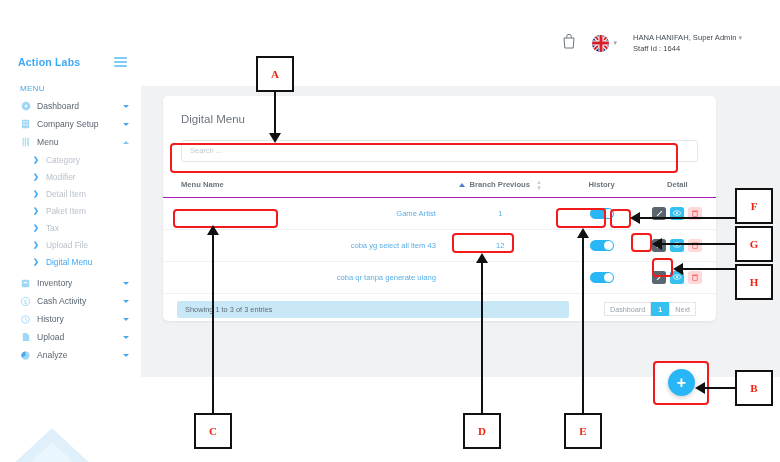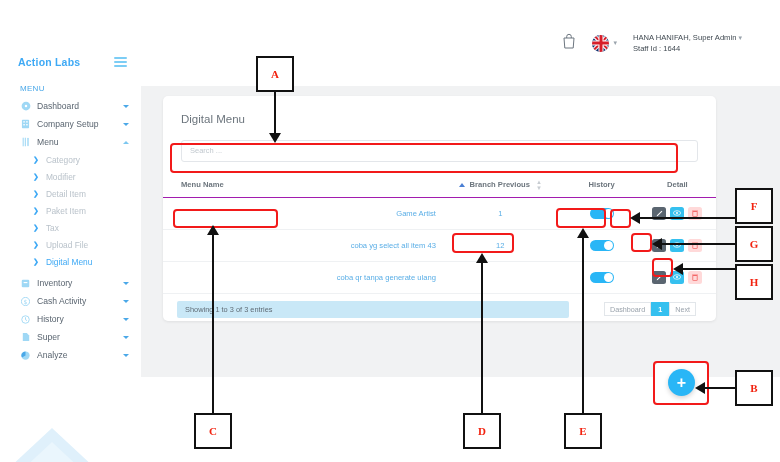--- a/index.html
+++ b/index.html
@@ -309,21 +309,21 @@
       </span>
       <span class="nav-text">History</span>
       <span class="caret"></span>
     </div>
     <div class="nav-item">
       <span class="ico">
         <svg width="8" height="10" viewBox="0 0 10 12">
             <path d="M1 1h5l3 3v7H1z" fill="#9fd8f5"></path>
           </svg>
       </span>
-      <span class="nav-text">Super</span>
+      <span class="nav-text">Upload</span>
       <span class="caret"></span>
     </div>
     <div class="nav-item">
       <span class="ico">
         <svg width="9" height="9" viewBox="0 0 12 12">
             <circle cx="6" cy="6" r="5.5" fill="#9fd8f5"></circle>
             <path d="M6 6V0.5A5.5 5.5 0 0 0 1.3 8.8z" fill="#4aa8e8"></path>
           </svg>
       </span>
       <span class="nav-text">Analyze</span>

